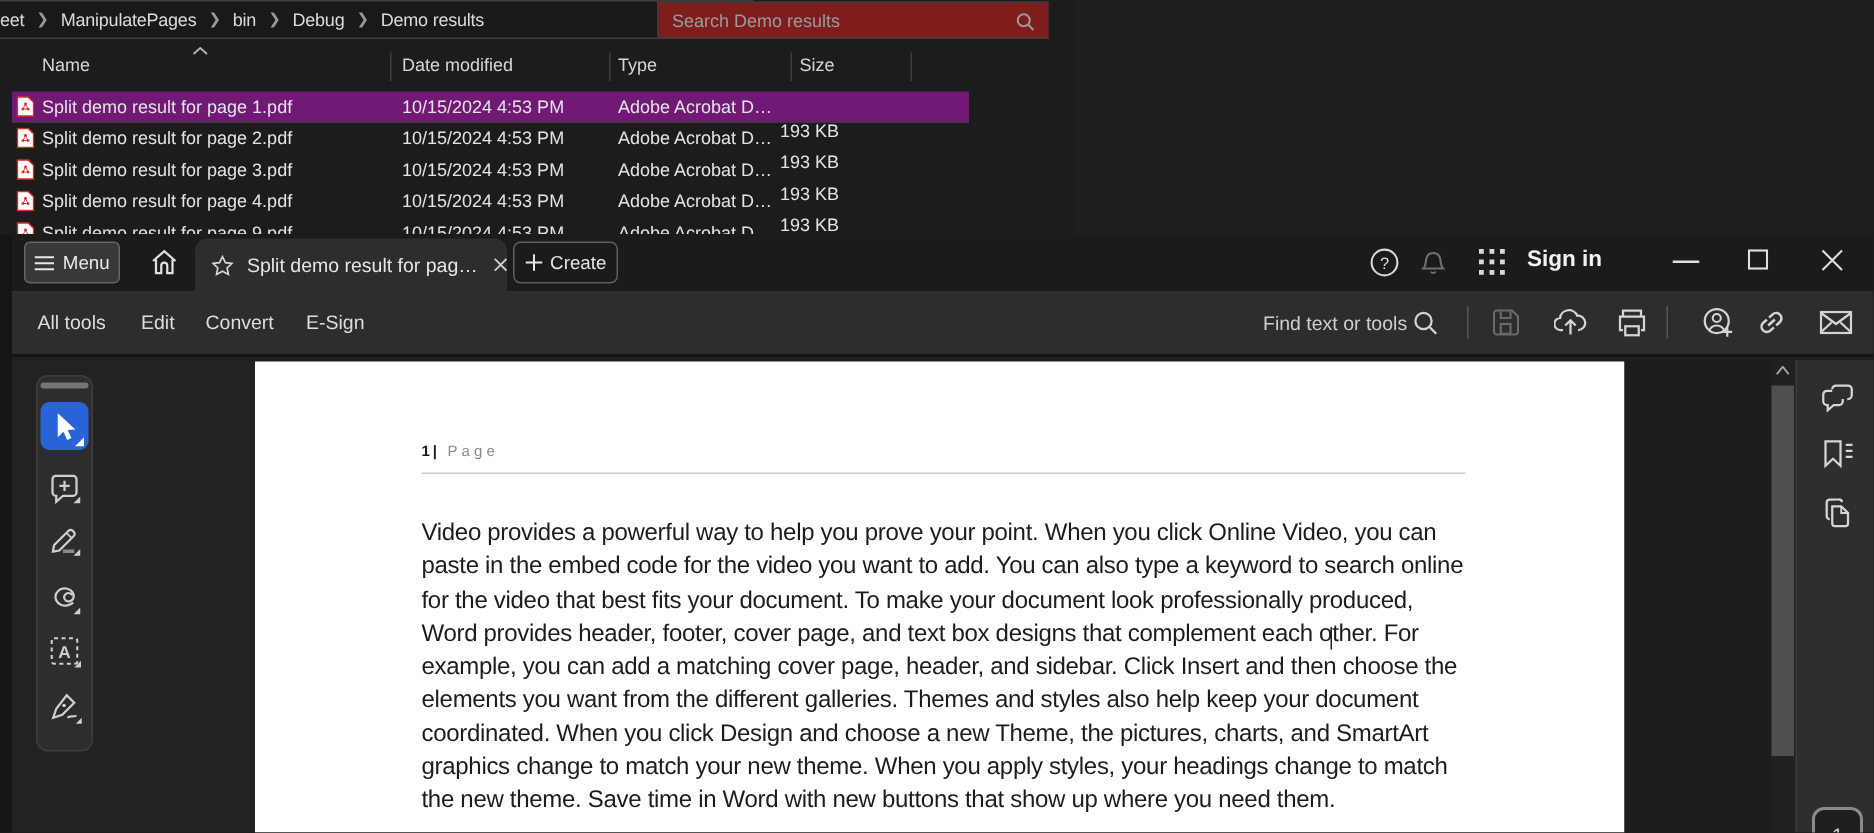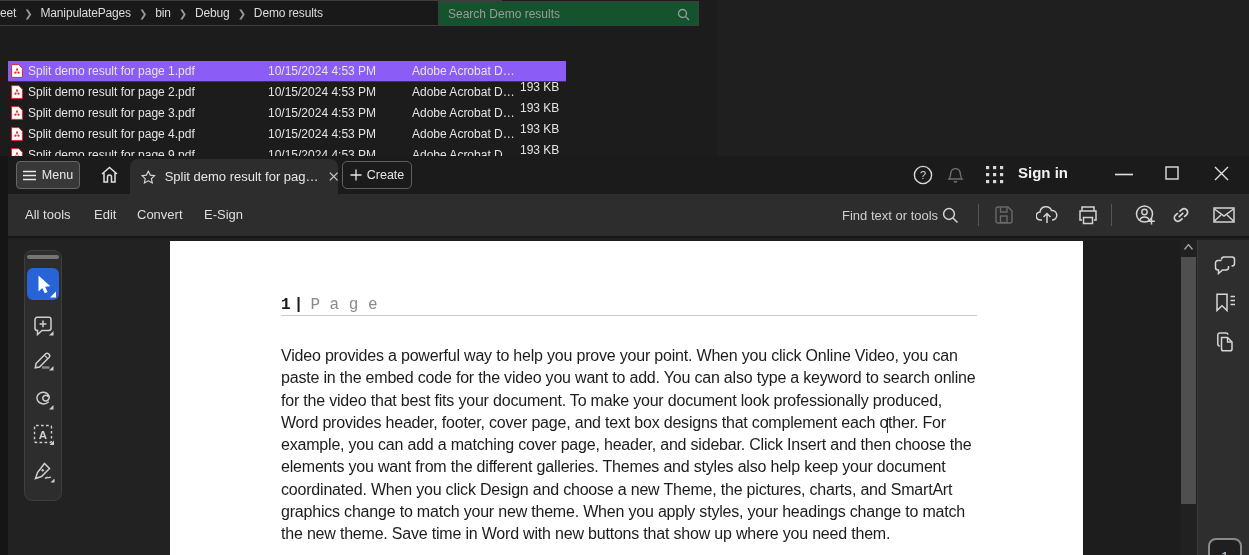--- a/index.html
+++ b/index.html
@@ -19,31 +19,31 @@
   .ctan  { color:#d6cf9a; }
   #code .ellbox { display:inline-block; border:1px solid #8a8a8a; color:#c8b089; width:26px; height:18px;
     margin-left:2px; line-height:13px; font-size:13px; text-align:center; vertical-align:1px; }
 
   
   #explorer { left:0; top:0; width:717px; height:156px; background:#1c1c1c; color:#e4e4e4; font-size:12px; }
   #addr { position:absolute; left:0; top:0; width:502px; height:26px; background:#191919;
     border:1px solid #3d3d3d; border-left:none; display:flex; align-items:center; color:#dcdcdc; letter-spacing:-0.15px; }
   #addr .crumb { padding:0 3.5px; }
   #addr .sep { color:#9a9a9a; font-size:10px; padding:0 4.5px; }
-  #search { position:absolute; left:438px; top:1px; width:261px; height:25px; background:#14532d;
+  #search { position:absolute; left:438px; top:1px; width:261px; height:25px; background:#7f1d1d;
     border:1px solid #3d3d3d; color:#9b9b9b; display:flex; align-items:center; padding-left:9px; }
   #cols { position:absolute; left:0; top:33px; width:717px; height:22px; color:#d6d6d6; }
   .colsep { position:absolute; top:2px; width:1px; height:19px; background:#3f3f3f; }
   #rows { position:absolute; left:0; top:61px; width:717px; }
   .row { position:absolute; left:8px; width:690px; height:21px; }
   .row .nm { position:absolute; left:20px; top:3px; }
   .row .dt { position:absolute; left:260px; top:3px; }
   .row .tp { position:absolute; left:404px; top:3px; }
   .row .sz { position:absolute; left:512px; top:19px; width:80px; }
-  .row.hl { background:#8b5cf6; width:558px; border-bottom:1px solid #3a3a3a; }
+  .row.hl { background:#701a75; width:638px; border-bottom:1px solid #3a3a3a; }
   .pdficon { position:absolute; left:3px; top:3px; width:12px; height:14px; }
 
   
   #leftstrip { left:0; top:156px; width:8px; height:399px; background:#151515; }
   #titlebar { left:8px; top:156px; width:1241px; height:38px; background:#1b1b1b; }
   #toolbar  { left:8px; top:194px; width:1241px; height:44px; background:#2d2d2d; border-bottom:2px solid #161616; }
   #menubtn { position:absolute; left:8px; top:5px; width:64px; height:28px; background:#383838;
     border:1px solid #666; border-radius:4px; color:#e8e8e8; font-size:12.5px;
     display:flex; align-items:center; justify-content:center; gap:6px; }
   #tab { position:absolute; left:122px; top:3px; width:208px; height:35px; background:#2d2d2d;
@@ -70,21 +70,21 @@
   #page { left:170px; top:241px; width:913px; height:314px; background:#ffffff; }
   #docgap { left:1083px; top:240px; width:98px; height:315px; background:#1d1d1d; }
   #vscroll { left:1181px; top:240px; width:16px; height:315px; background:#212121; }
   #vthumb { position:absolute; left:0px; top:17px; width:15px; height:247px; background:#4f4f4f; }
   #rpanel { left:1197px; top:240px; width:52px; height:315px; background:#2e2e2e; border-left:1px solid #3a3a3a; }
   .rpicon { position:absolute; left:14px; }
   #pagenum { position:absolute; left:10px; top:298px; width:34px; height:30px; border:2px solid #8a8a8a; background:#1f1f1f;
     border-radius:8px; color:#c8cfe0; font-size:14px; display:flex; justify-content:center; padding-top:9px; }
 
   
-  #docheading { position:absolute; left:111px; top:55px; font-size:16px; color:#1a1a1a;font-family:Liberation Mono, monospace; }
+  #docheading { position:absolute; left:111px; top:55px; font-size:10px; color:#1a1a1a; }
   #dochr { position:absolute; left:111px; top:74px; width:696px; height:1px; background:#c9c9c9; }
   #docbody { position:absolute; left:111px; top:104px; width:700px; font-size:16px;
     line-height:22.3px; color:#1c1c1c; letter-spacing:-0.2px; white-space:nowrap; }
   #caret { position:absolute; left:717px; top:177px; width:1px; height:15px; background:#222; }
 </style>
 </head>
 <body>
 <div id="stage">
 
 
@@ -107,20 +107,33 @@
         <path d="M10.5 0.5 L10.5 3.5 L7.5 3.2" fill="none" stroke="#bbb" stroke-width="1.3"></path>
       </svg>
     </div>
     <div id="search">
       <span>Search Demo results</span>
       <svg style="position:absolute; right:8px; top:6px;" width="13" height="13" viewBox="0 0 13 13">
         <circle cx="5.5" cy="5.5" r="4" fill="none" stroke="#9b9b9b" stroke-width="1.3"></circle>
         <line x1="8.5" y1="8.5" x2="12" y2="12" stroke="#9b9b9b" stroke-width="1.3"></line>
       </svg>
     </div>
+    <div id="cols">
+      <span style="position:absolute; left:28px; top:3px;">Name</span>
+      <svg style="position:absolute; left:128px; top:-2px;" width="11" height="6" viewBox="0 0 11 6">
+          <path d="M1 5 L5.5 1 L10 5" fill="none" stroke="#b5b5b5" stroke-width="1.2"></path>
+        </svg>
+      <span style="position:absolute; left:268px; top:3px;">Date modified</span>
+      <span style="position:absolute; left:412px; top:3px;">Type</span>
+      <span style="position:absolute; left:533px; top:3px;">Size</span>
+      <div class="colsep" style="left:260px;"></div>
+      <div class="colsep" style="left:406px;"></div>
+      <div class="colsep" style="left:527px;"></div>
+      <div class="colsep" style="left:607px;"></div>
+    </div>
     <div id="rows">
       <div class="row hl" style="top:0px;">
           <svg class="pdficon" viewBox="0 0 12 14">
             <path d="M0.6 0.6 H7.8 L11.4 4.2 V13.4 H0.6 Z" fill="#fff" stroke="#d92b2b" stroke-width="1"></path>
             <circle cx="6" cy="5.3" r="0.95" fill="#d92b2b"></circle>
             <circle cx="4.3" cy="8.7" r="0.95" fill="#d92b2b"></circle>
             <circle cx="7.7" cy="8.7" r="0.95" fill="#d92b2b"></circle>
             <path d="M6 5.3 L4.3 8.7 M6 5.3 L7.7 8.7 M4.3 8.7 H7.7" stroke="#d92b2b" stroke-width="0.6" fill="none"></path>
           </svg>
           <span class="nm">Split demo result for page 1.pdf</span>

